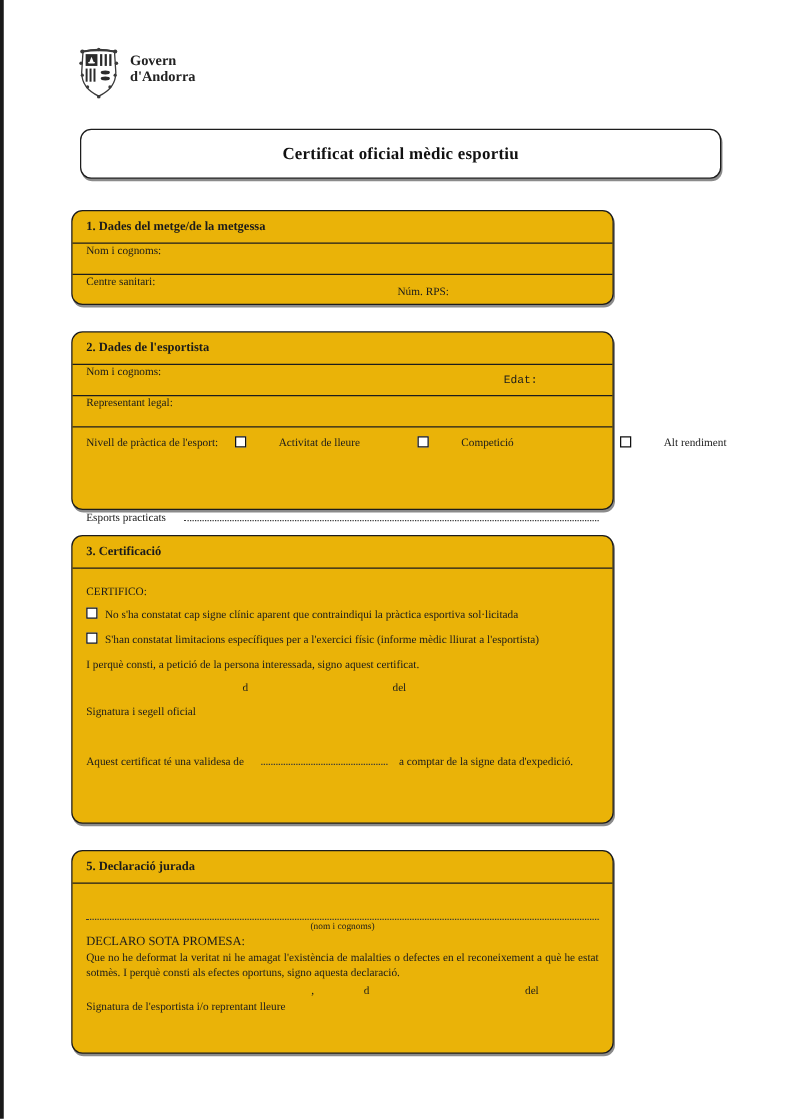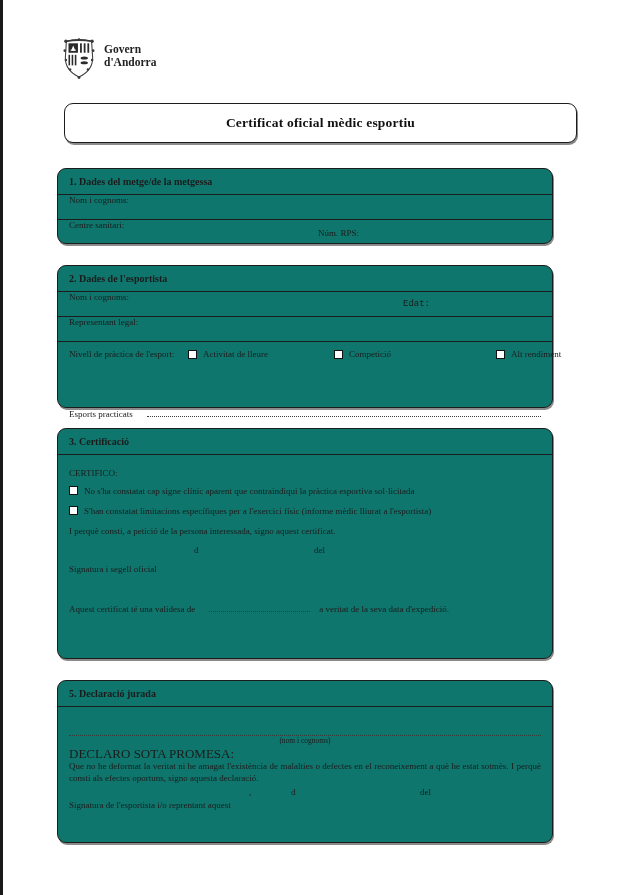--- a/index.html
+++ b/index.html
@@ -28,44 +28,44 @@
   .title-box {
     position:absolute; left:64px; top:103px; width:513px; height:40px;
     border:1.4px solid #1c1c1c; border-radius:9px;
     box-shadow:1px 2px 0 rgba(110,110,110,0.8);
     display:flex; align-items:center; justify-content:center;
     background:#fff;
   }
   .title-box h1 { margin:0; font-size:13.5px; font-weight:bold; color:#111; letter-spacing:0.2px; }
   
   .box {
-    position:absolute; left:57px; width:496px;
+    position:absolute; left:57px; width:434px;
     border:1.4px solid #1c1c1c; border-radius:9px;
     box-shadow:1px 2px 0 rgba(110,110,110,0.8);
-    background:#0f766e;
+    background:#eab308;
     font-size:9px;
   }
   .box-header {
     height:26px; display:flex; align-items:center;
     padding:0 11px; font-weight:bold; font-size:10px;
     border-bottom:1.2px solid #1c1c1c;
   }
   .field-row {
     position:relative; height:25px; display:flex; align-items:flex-start;
     padding:0 11px; border-bottom:1.2px solid #1c1c1c;
   }
   .field-row.last { border-bottom:none; }
   .abs-label { position:absolute; top:50%; transform:translateY(-50%); }
   
   .cb {
     display:inline-block; width:9px; height:9px;
     border:1.1px solid #111; background:#fff;
     vertical-align:-1px; margin-right:6px; flex:none;
   }
-  .cb-group { position:absolute; display:flex; align-items:flex-end; white-space:nowrap; }
+  .cb-group { position:absolute; display:flex; align-items:flex-start; white-space:nowrap;gap:20px; }
   
   .dots { border-bottom:1.1px dotted #3a3a3a; height:0.85em; }
   .dots.grow { flex:1; }
   
   .level-row { position:relative; height:24px; padding:0 11px; display:flex; align-items:center; }
   .sports-row { display:flex; align-items:baseline; padding:0 11px; height:18px;margin-top:43px; }
   .sports-row .dots { margin-left:14px; }
   .full-dots-row { padding:0 11px; height:18px; display:flex; align-items:flex-end; }
   .full-dots-row .dots { width:100%; margin-bottom:4px; }
   
@@ -74,21 +74,21 @@
   .cb-line { display:flex; align-items:flex-start; line-height:11px; margin-bottom:9px; white-space:nowrap; }
   .cb-line .cb { margin-top:0.5px; }
   .date-line { position:relative; height:12px; margin:8px 0 7px 0; font-weight:bold; }
   .date-line span { position:absolute; top:0; font-weight:normal; }
   .validity-line { display:flex; align-items:center; margin-top:29px; white-space:nowrap; }
   .validity-line .dots { width:101px; margin:0 9px 0 14px; }
   
   .name-line { padding:0 11px; margin-top:21px; }
   .name-line .dots { width:100%; display:block; }
   .name-caption { text-align:center; font-size:7.5px; line-height:9px; }
-  .decl-title { padding:0 11px; margin-top:3px; line-height:12px; font-size:13px; }
+  .decl-title { padding:0 11px; margin-top:3px; line-height:12px; font-size:10px; }
   .decl-text { padding:0 11px; font-size:9px; line-height:12.5px; text-align:justify; }
   .s5-date { position:relative; height:12px; margin-top:2px; }
   .s5-date span { position:absolute; top:0; }
   .sig-label { padding:0 11px; line-height:12px; }
 </style>
 </head>
 <body>
 
 <div class="scan-edge"></div>
 
@@ -200,32 +200,32 @@
     </div>
     <div class="tline">I perquè consti, a petició de la persona interessada, signo aquest certificat.</div>
     <div class="date-line">
       <span style="left:125px;">d</span>
       <span style="left:245px;">del</span>
     </div>
     <div class="tline">Signatura i segell oficial</div>
     <div class="validity-line">
       <span>Aquest certificat té una validesa de</span>
       <span class="dots"></span>
-      <span>a veritat de la seva data d'expedició.</span>
+      <span>a comptar de la signe data d'expedició.</span>
     </div>
   </div>
 </section>
 
 <section class="box" style="top:680px; height:163px;">
   <div class="box-header">5. Declaració jurada</div>
   <div class="name-line">
     <span class="dots"></span>
   </div>
   <div class="name-caption">(nom i cognoms)</div>
   <div class="decl-title">DECLARO SOTA PROMESA:</div>
   <div class="decl-text">Que no he deformat la veritat ni he amagat l'existència de malalties o defectes en el reconeixement a què he estat sotmès. I perquè consti als efectes oportuns, signo aquesta declaració.</div>
   <div class="s5-date">
     <span style="left:191px;">,</span>
     <span style="left:233px;">d</span>
     <span style="left:362px;">del</span>
   </div>
-  <div class="sig-label">Signatura de l'esportista i/o reprentant aquest</div>
+  <div class="sig-label">Signatura de l'esportista i/o reprentant lleure</div>
 </section>
 
 </body></html>

